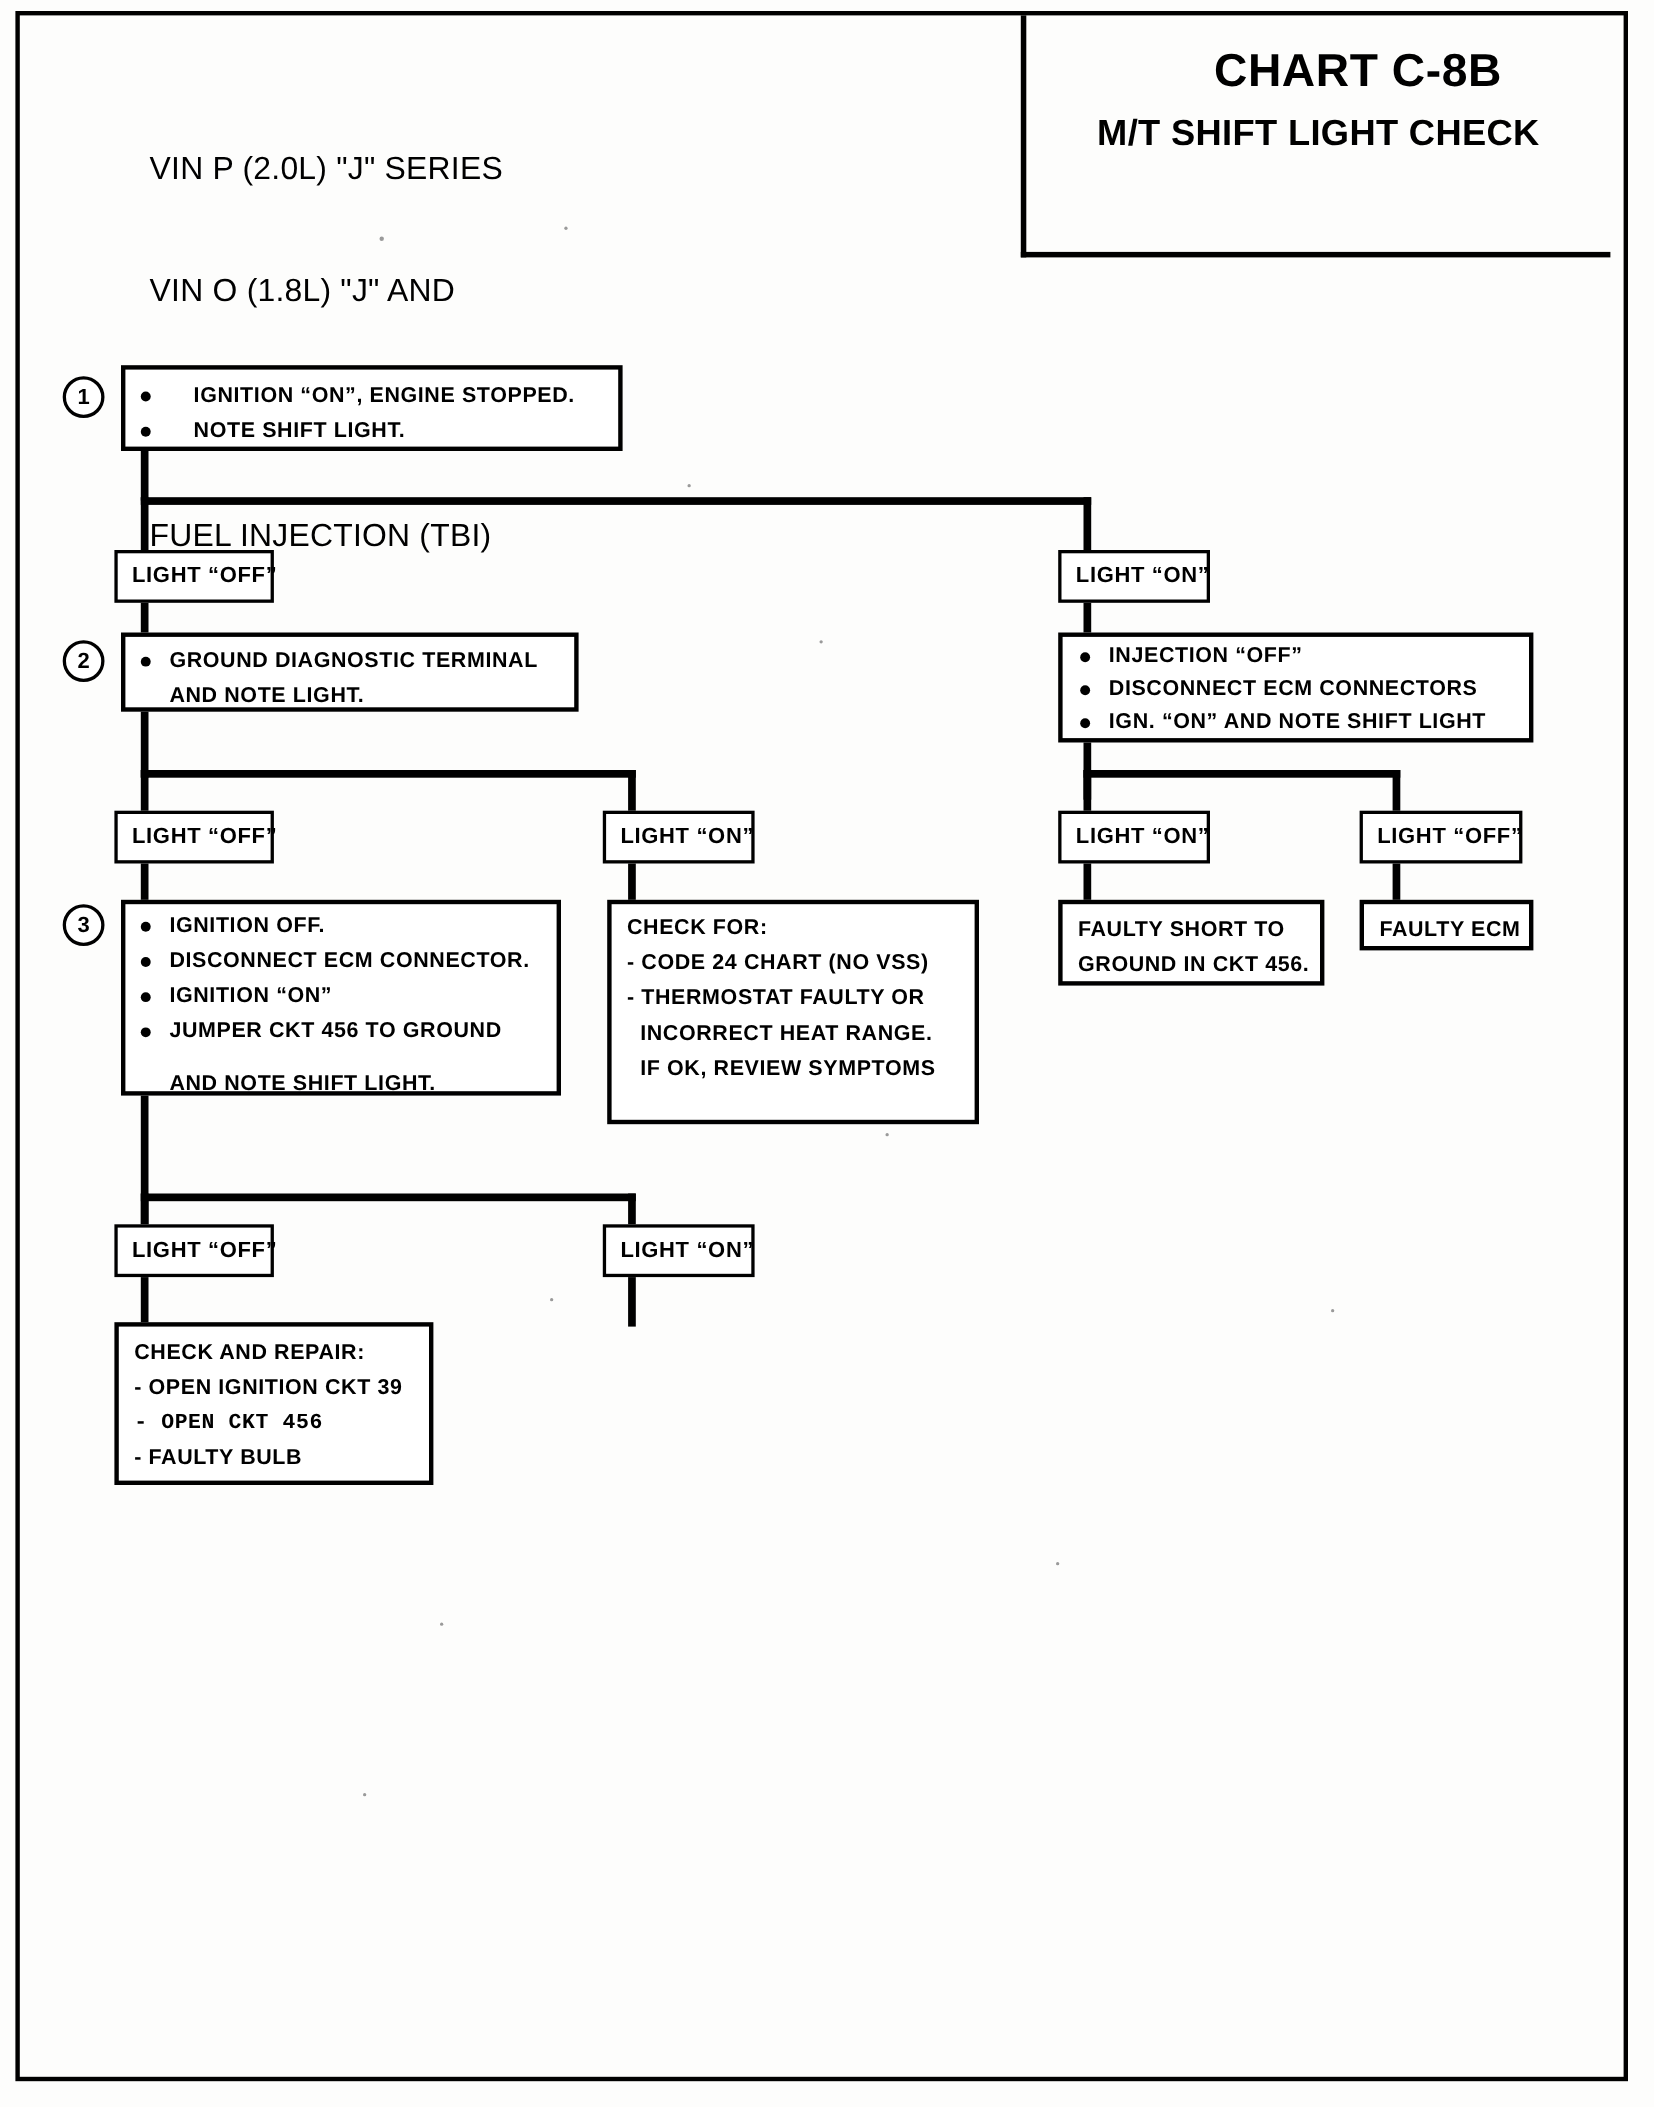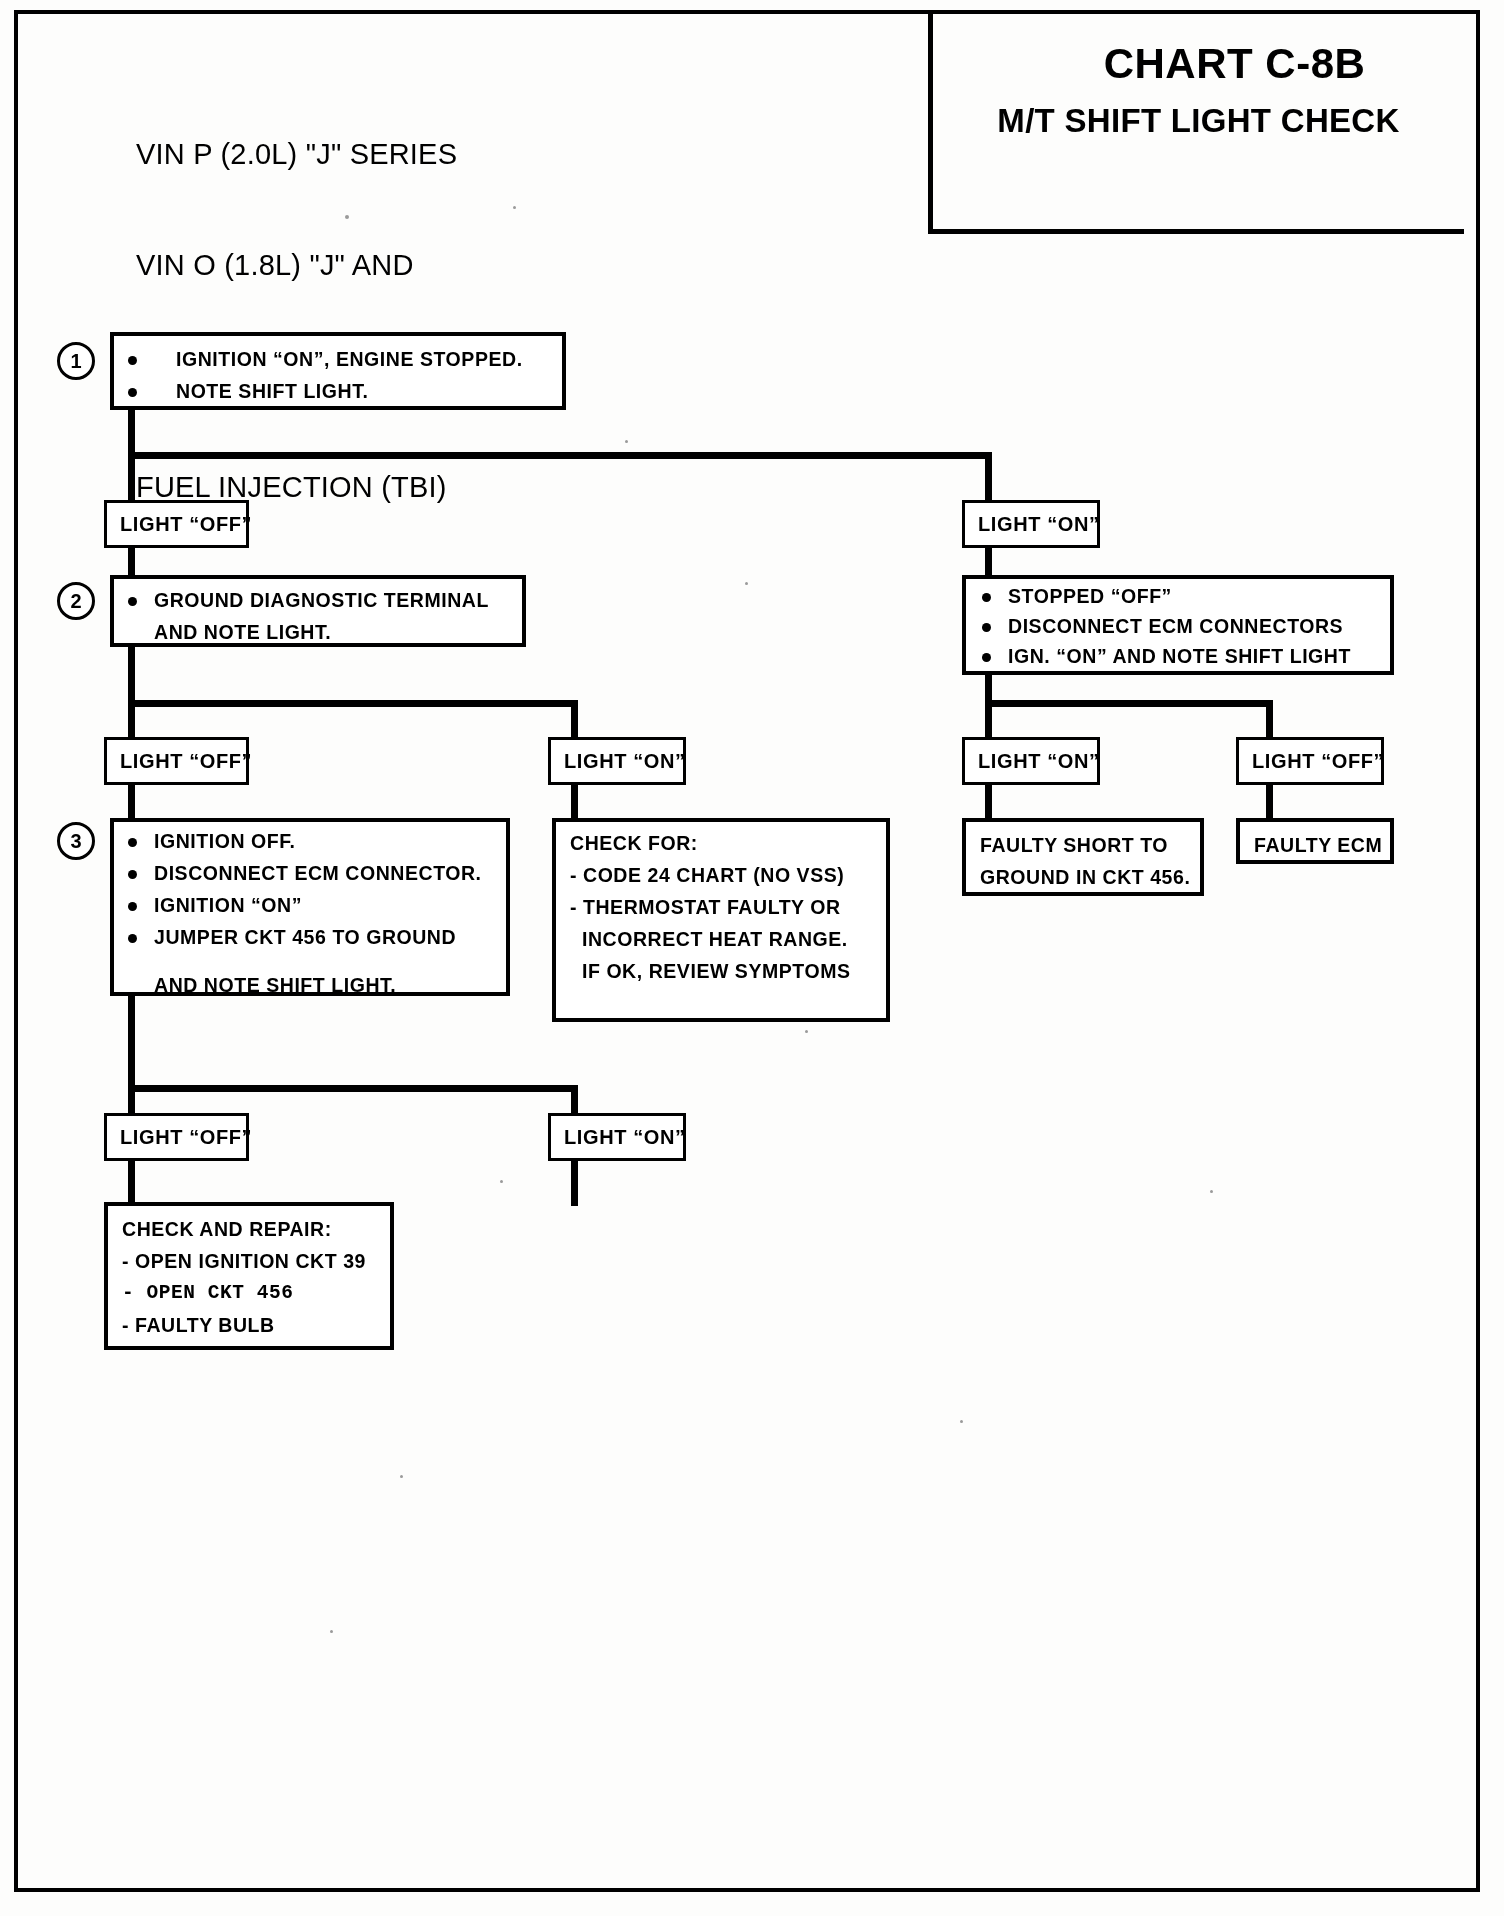--- a/index.html
+++ b/index.html
@@ -238,21 +238,21 @@
     <div class="node-inner">
       <span class="bullet-dot" style="left:14px;top:18px;"></span>
       <span class="line-item" style="left:40px;top:10px;">GROUND DIAGNOSTIC TERMINAL</span>
       <span class="line-item" style="left:40px;top:42px;">AND NOTE LIGHT.</span>
     </div>
   </div>
 
   <div class="node thick" id="n-rblock" style="left:962px;top:575px;width:432px;height:100px;">
     <div class="node-inner">
       <span class="bullet-dot" style="left:16px;top:14px;"></span>
-      <span class="line-item" style="left:42px;top:6px;">STOPPED “OFF”</span>
+      <span class="line-item" style="left:42px;top:6px;">INJECTION “OFF”</span>
       <span class="bullet-dot" style="left:16px;top:44px;"></span>
       <span class="line-item" style="left:42px;top:36px;">DISCONNECT ECM  CONNECTORS</span>
       <span class="bullet-dot" style="left:16px;top:74px;"></span>
       <span class="line-item" style="left:42px;top:66px;">IGN. “ON” AND NOTE SHIFT LIGHT</span>
     </div>
   </div>
 
   <div class="node label-node" id="n-b2off" style="left:104px;top:737px;width:145px;height:48px;">
     <span class="lbl">LIGHT “OFF”</span>
   </div>

